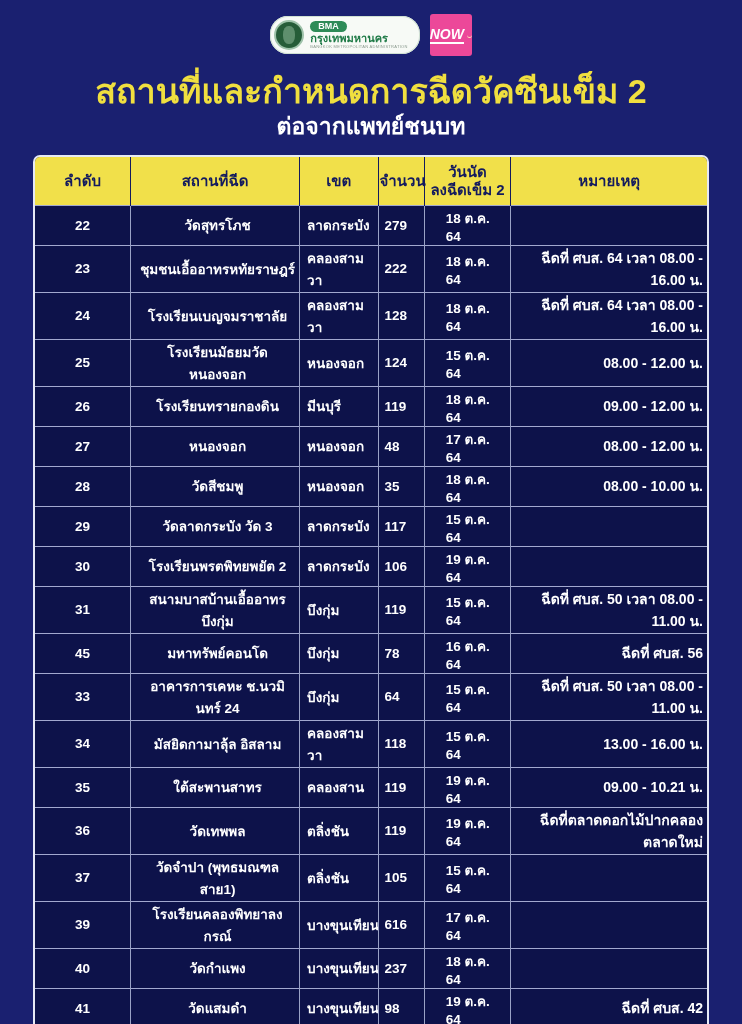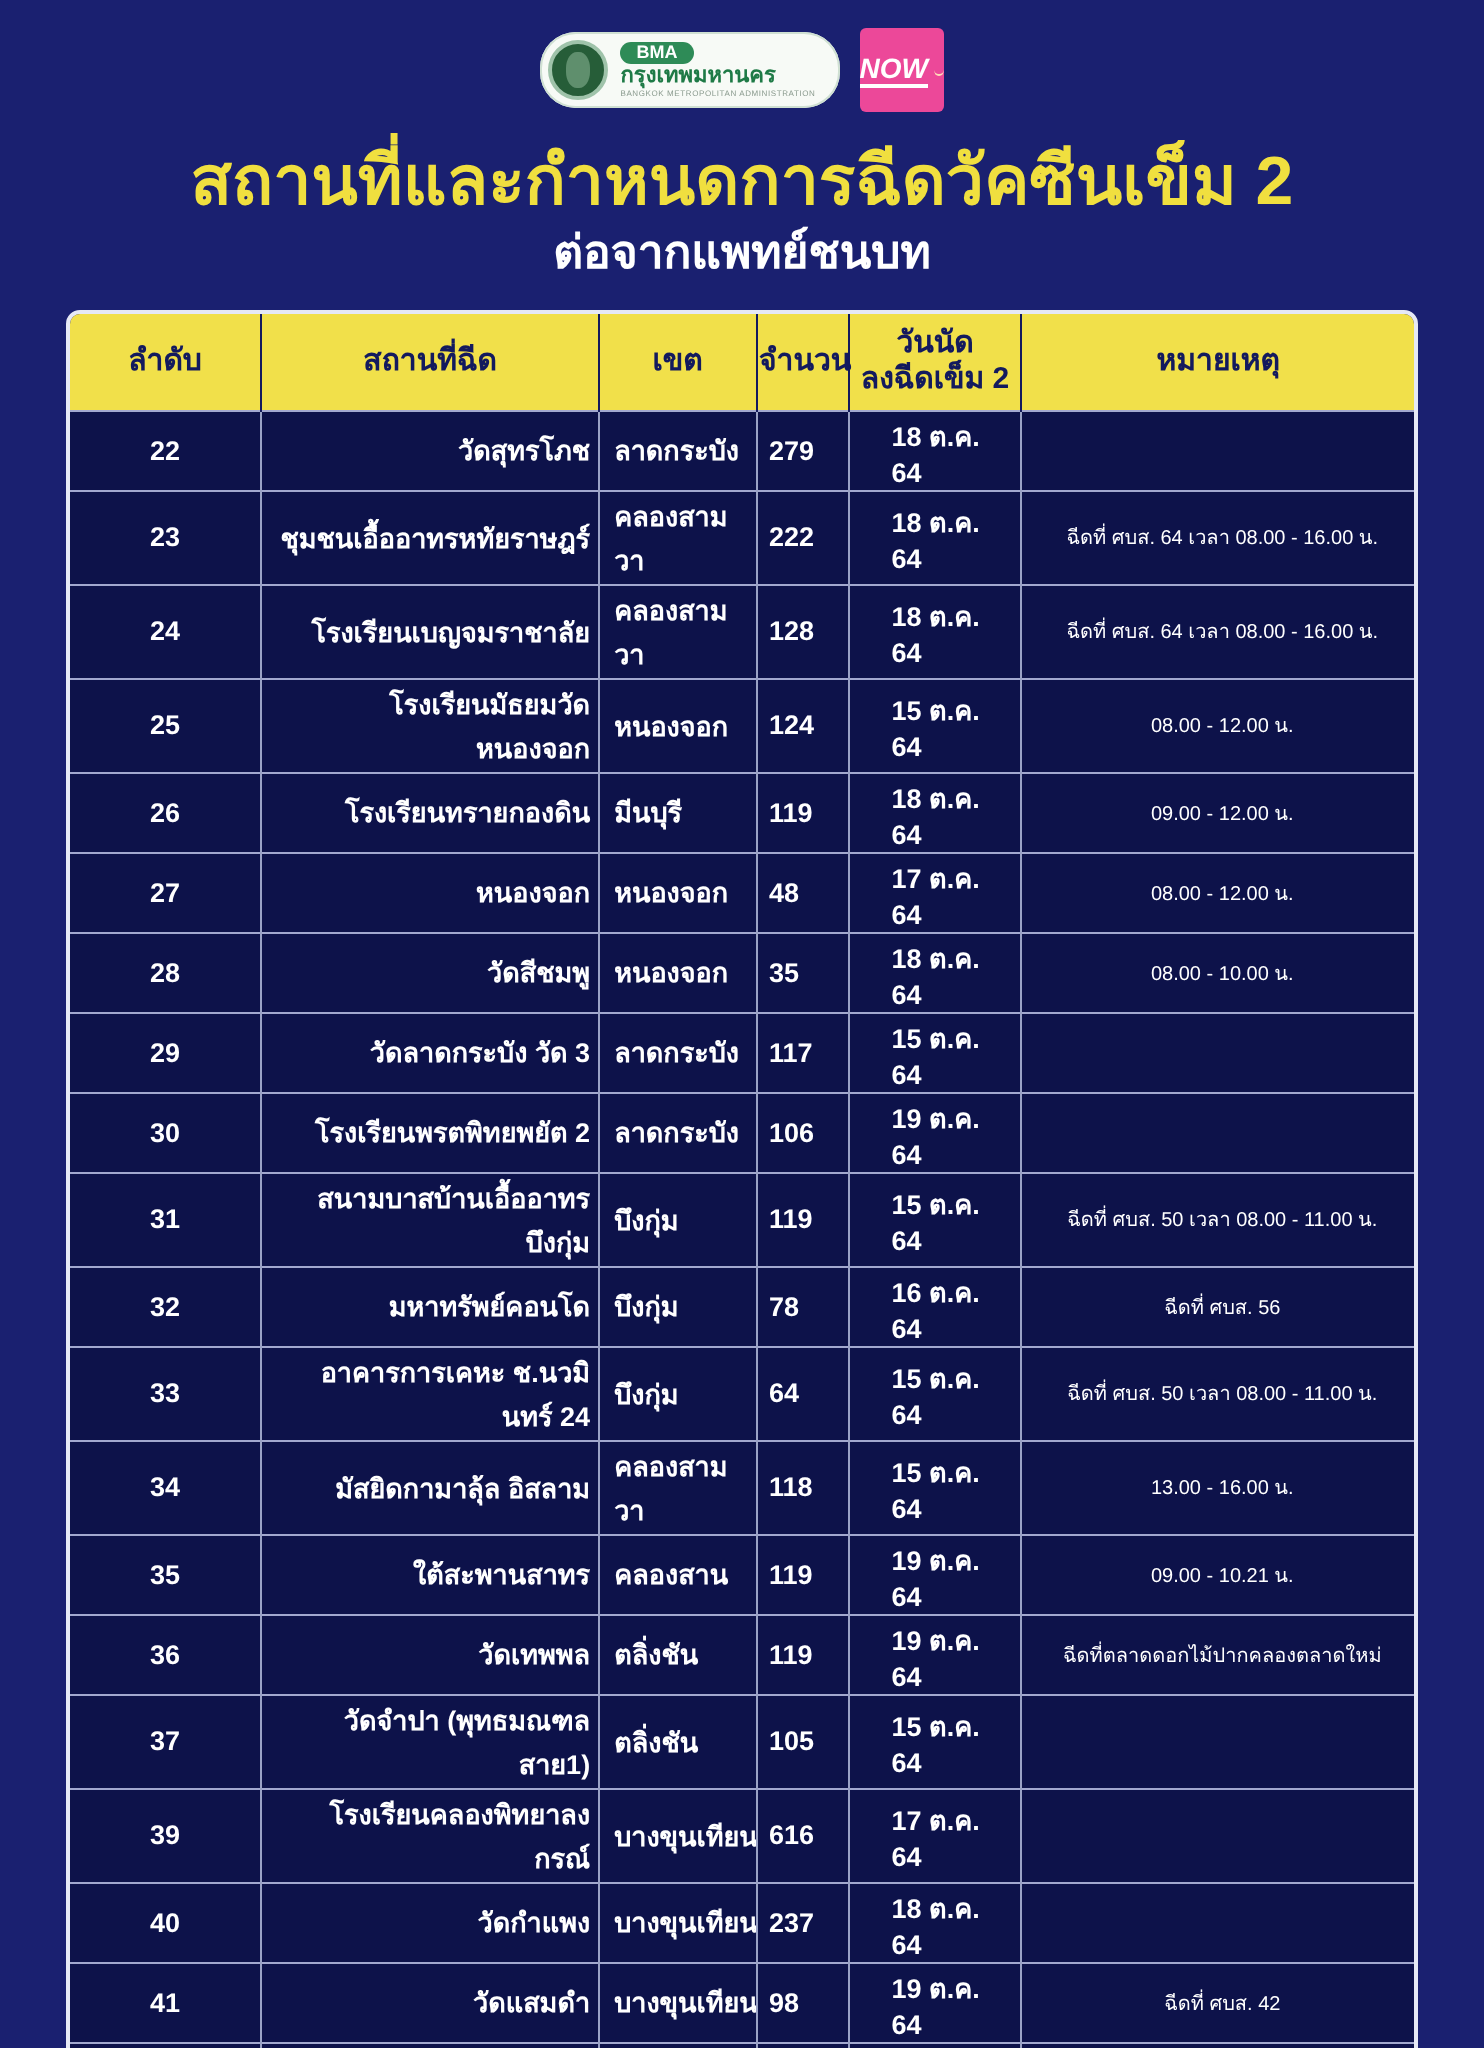--- a/index.html
+++ b/index.html
@@ -53,25 +53,25 @@
     border-right:1px solid #131a5e;white-space:pre-line;line-height:1.15;
   }
   th:last-child{border-right:none;}
   td{
     background:#0d124a;color:#ffffff;height:28px;
     border-right:1px solid #9aa2c6;border-top:1px solid rgba(196,203,231,.8);
     font-size:13.5px;font-weight:600;padding:1px 4px;vertical-align:middle;overflow:hidden;
   }
   td:last-child{border-right:none;}
   td.c0{text-align:center;font-weight:bold;}
-  td.c1{text-align:right;padding-left:9px;}
+  td.c1{text-align:center;padding-left:9px;}
   td.c2{text-align:left;padding-left:7px;}
   td.c3{text-align:left;padding-left:6px;font-weight:bold;}
   td.c4{text-align:left;padding-left:21px;font-weight:bold;}
-  td.c5{text-align:center;padding-left:8px;font-size:10px;font-weight:400;}
+  td.c5{text-align:right;padding-left:8px;font-size:14px;font-weight:700;}
 </style>
 </head>
 <body>
 
 <div class="page">
 
   <div class="logo-row">
     <div class="bma-pill">
       <div class="bma-emblem">
         <div class="bma-emblem-core"></div>
@@ -187,21 +187,21 @@
           </tr>
           <tr>
             <td class="c0">31</td>
             <td class="c1">สนามบาสบ้านเอื้ออาทร บึงกุ่ม</td>
             <td class="c2">บึงกุ่ม</td>
             <td class="c3">119</td>
             <td class="c4">15 ต.ค. 64</td>
             <td class="c5">ฉีดที่ ศบส. 50 เวลา 08.00 - 11.00 น.</td>
           </tr>
           <tr>
-            <td class="c0">32</td>
+            <td class="c0">45</td>
             <td class="c1">มหาทรัพย์คอนโด</td>
             <td class="c2">บึงกุ่ม</td>
             <td class="c3">78</td>
             <td class="c4">16 ต.ค. 64</td>
             <td class="c5">ฉีดที่ ศบส. 56</td>
           </tr>
           <tr>
             <td class="c0">33</td>
             <td class="c1">อาคารการเคหะ ช.นวมินทร์ 24</td>
             <td class="c2">บึงกุ่ม</td>

